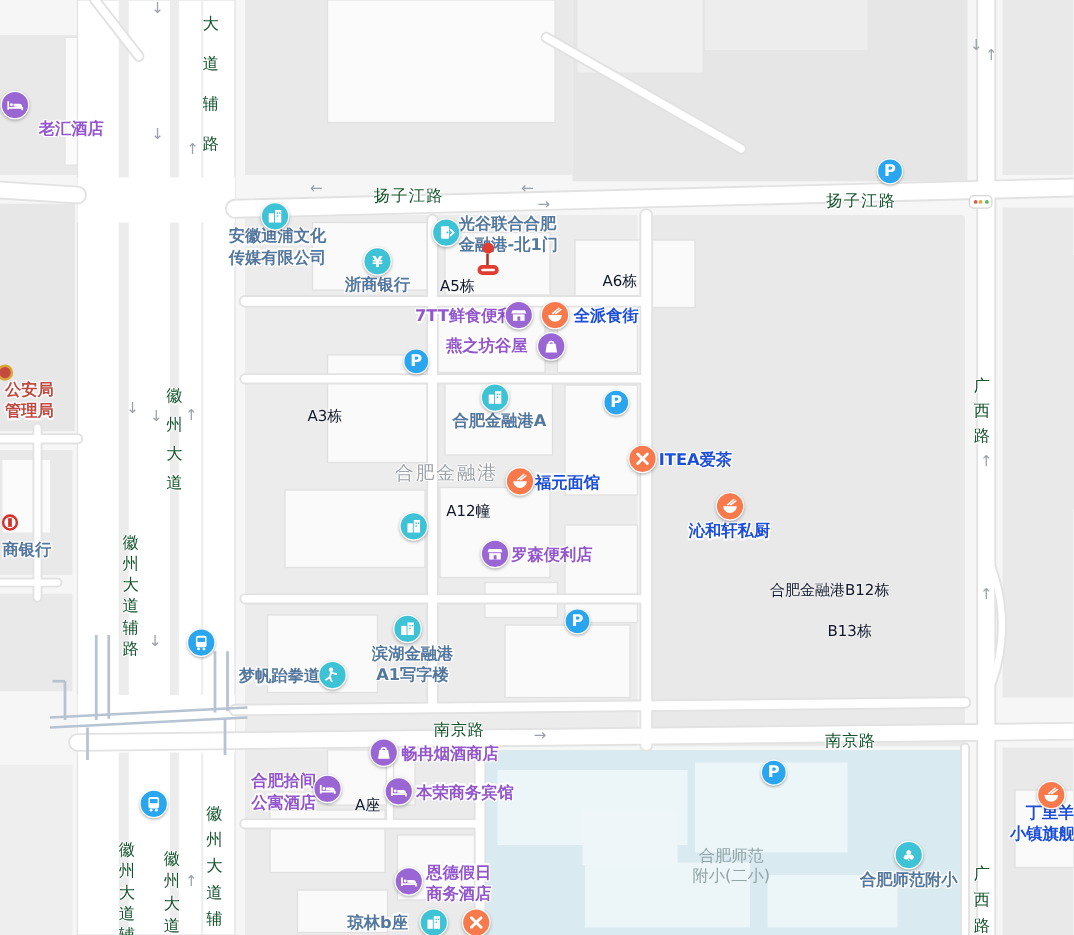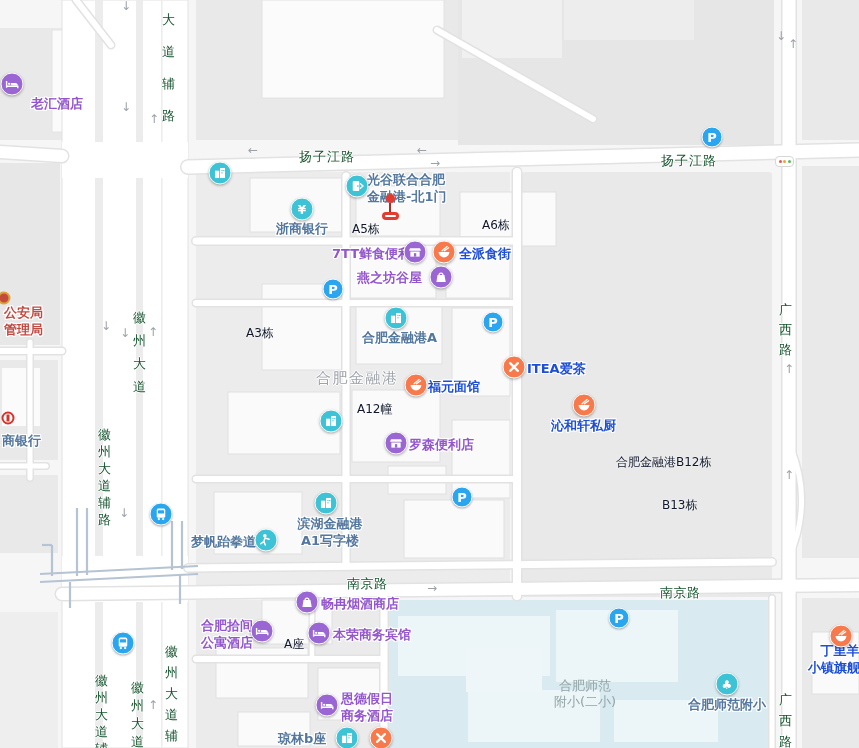--- a/index.html
+++ b/index.html
@@ -183,20 +183,22 @@
     <div class="poi-label t-purple" style="left: 0px; top: 95px; padding-left: 31px;">老汇酒店</div>
     <div class="poi-icon ic-teal" style="left: 220px; top: 173px;">
       <svg viewBox="0 0 22 22">
         <rect x="4.5" y="8" width="5.5" height="9.5" fill="#fff"></rect>
         <rect x="11" y="4.5" width="6.5" height="13" fill="#fff"></rect>
         <rect x="12.8" y="7" width="1.5" height="1.5" fill="#3ec3d6"></rect>
         <rect x="15.2" y="7" width="1.5" height="1.5" fill="#3ec3d6"></rect>
         <rect x="12.8" y="10" width="1.5" height="1.5" fill="#3ec3d6"></rect>
       </svg>
     </div>
+    <div class="poi-label t-blue" style="left: 183px; top: 181px;">安徽迪浦文化
+传媒有限公司</div>
     <div class="poi-icon ic-teal" style="left: 302px; top: 209px;">
       <span class="gl">¥</span>
     </div>
     <div class="poi-label t-blue" style="left: 276px; top: 220px;">浙商银行</div>
     <div class="poi-icon ic-teal" style="left: 357px; top: 186px;">
       <svg viewBox="0 0 22 22">
         <rect x="5.5" y="4.5" width="8.5" height="13" rx="1.2" fill="#fff"></rect>
         <circle cx="12.2" cy="11" r="1.1" fill="#3ec3d6"></circle>
         <path d="M15.5 8l3.2 3-3.2 3" stroke="#fff" stroke-width="1.8" fill="none" stroke-linecap="round"></path>
       </svg>
@@ -362,21 +364,21 @@
     <div class="rlabel rlabel-v" style="left: 97px; top: 426px; line-height: 17px;">徽州大道辅路</div>
     <div class="rlabel rlabel-v" style="left: 94px; top: 672px; line-height: 17px;">徽州大道辅路</div>
     <div class="rlabel rlabel-v" style="left: 130px; top: 679px; line-height: 18px;">徽州大道</div>
     <div class="rlabel rlabel-v" style="left: 164px; top: 641px; line-height: 21px;">徽州大道辅路</div>
     <div class="rlabel rlabel-v" style="left: 778px; top: 300px; line-height: 20px;">广西路</div>
     <div class="rlabel rlabel-v" style="left: 778px; top: 689px; line-height: 21px;">广西路</div>
     <div class="blabel" style="left: 352px; top: 221px;">A5栋</div>
     <div class="blabel" style="left: 482px; top: 217px;">A6栋</div>
     <div class="blabel" style="left: 246px; top: 325px;">A3栋</div>
     <div class="blabel" style="left: 357px; top: 401px;">A12幢</div>
-    <div class="blabel" style="left: 616px; top: 454px;">合肥金融港B12栋</div>
+    <div class="blabel" style="left: 616px; top: 464px;">合肥金融港B12栋</div>
     <div class="blabel" style="left: 662px; top: 497px;">B13栋</div>
     <div class="blabel" style="left: 284px; top: 636px;">A座</div>
     <div class="alabel" style="left: 316px; top: 369px;">合肥金融港</div>
     <div class="school-label" style="left: 547px; top: 678px; width: 76px;">合肥师范
 附小(二小)</div>
     <div class="badge" style="left: 4px; top: 298px;"></div>
     <div class="poi-label gov-label" style="left: 4px; top: 304px;">公安局
 管理局</div>
     <div class="cmb" style="left: 8px; top: 418px;">
       <i></i>

